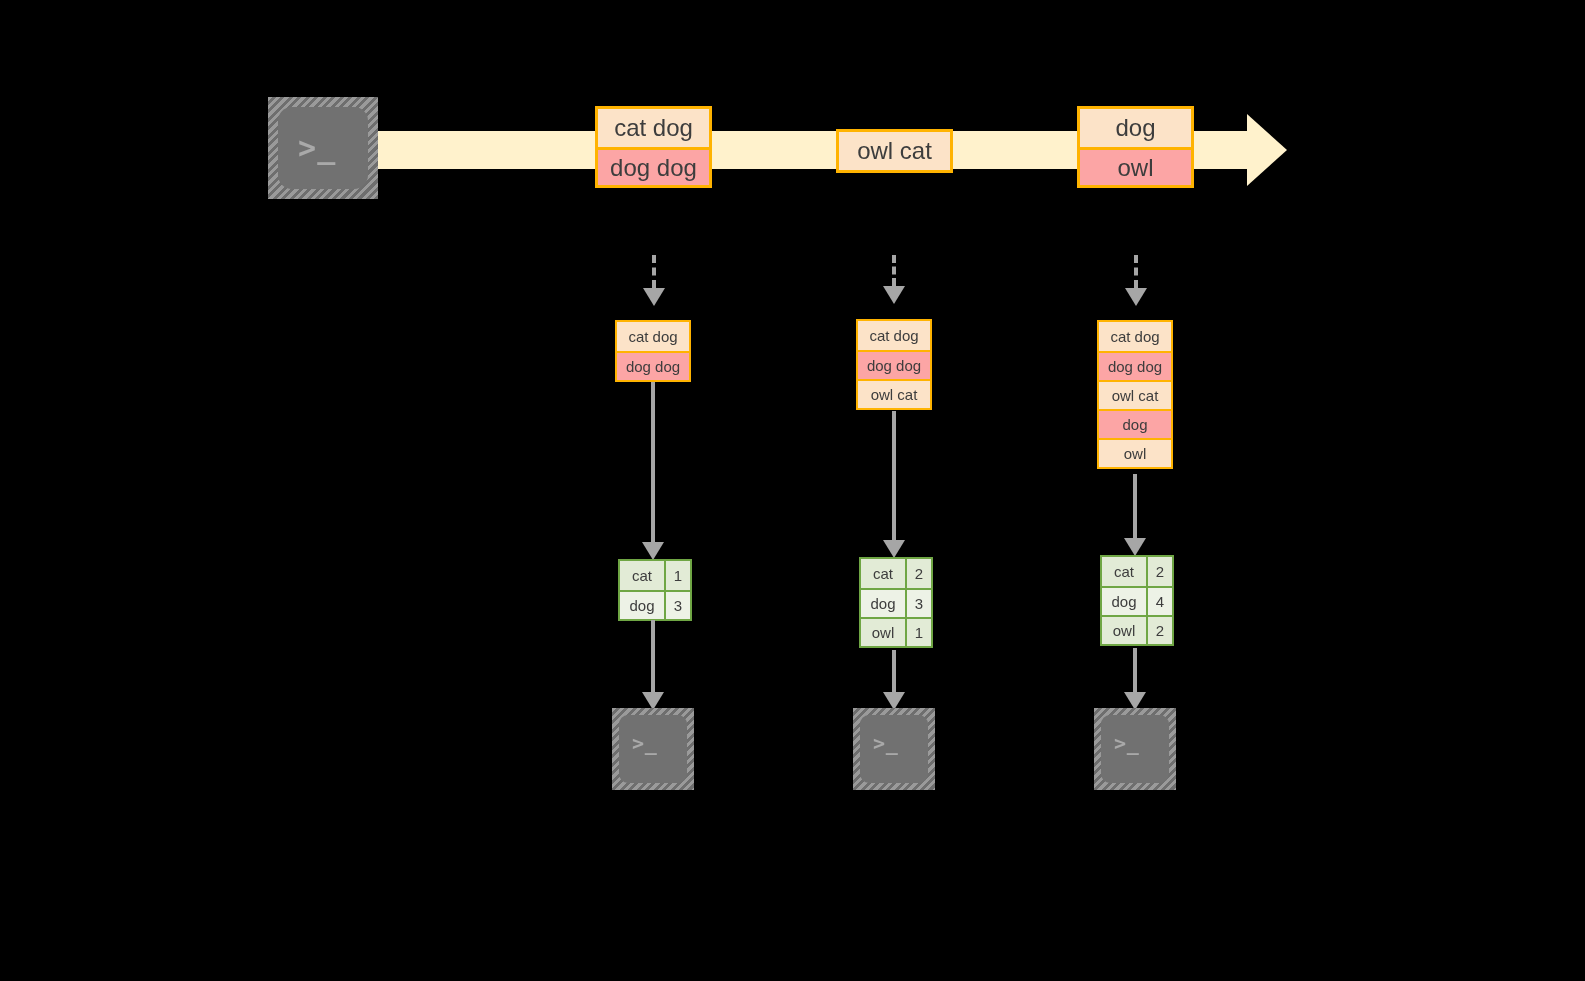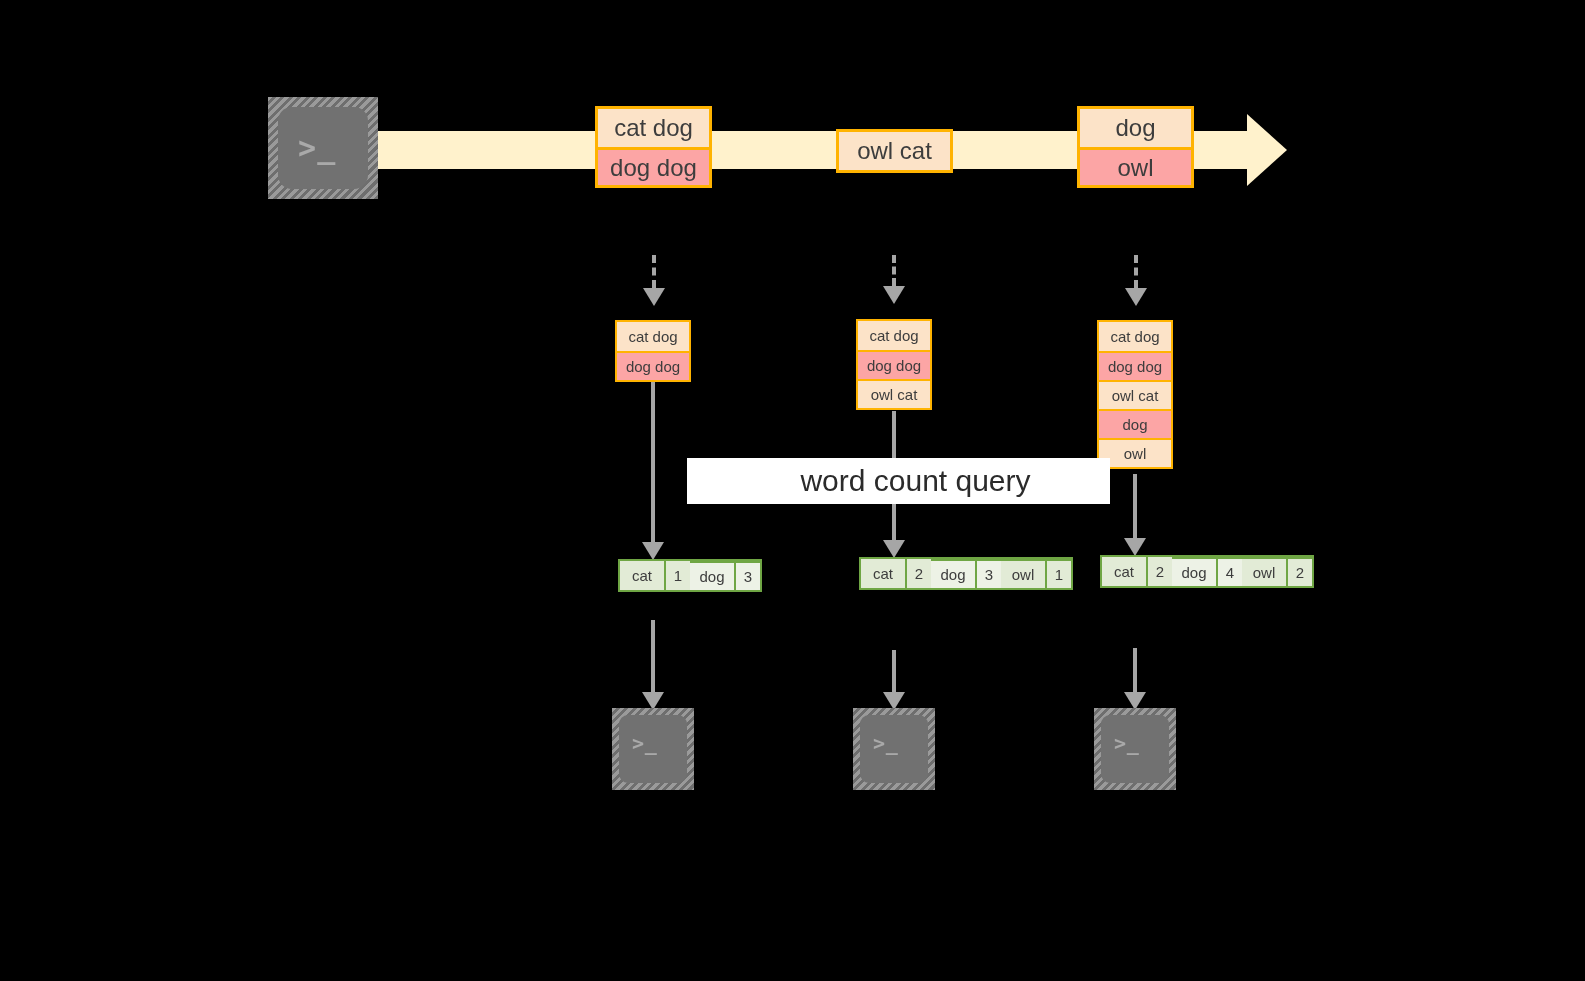--- a/index.html
+++ b/index.html
@@ -65,21 +65,21 @@
   
   .msgbox.small{border-width:2px;}
   .msgbox.small .msgrow{height:29px;font-size:15px;}
   .msgbox.small .msgrow + .msgrow{border-top:2px solid #FFB300;}
 
   
   .greentbl{
     position:absolute;box-sizing:border-box;
     border:2px solid #6FA644;
     background:#E2EBD6;
-    display:flex;
+    display:flex;flex-direction:column;
   }
   .grow{display:flex;height:29px;box-sizing:border-box;}
   .grow + .grow{border-top:2px solid #6FA644;}
   .gcell{
     box-sizing:border-box;
     display:flex;align-items:center;justify-content:center;
     font-size:15px;color:#3d3d3d;background:#E2EBD6;
   }
   .gcell.alt{background:#EDF2E6;}
   .gkey{width:44px;}
@@ -227,17 +227,14 @@
 
   <div class="vline" style="left:1133px;top:648px;height:50px;"></div>
   <div class="vhead" style="left:1124px;top:692px;"></div>
 
   <div class="term term-sm" style="left:1094px;top:708px;">
     <div class="term-inner">
       <span class="prompt" style="left:13px;top:18px;font-size:20px;">&gt;_</span>
     </div>
   </div>
 
-  <div class="queryband" style="left:687px;top:458px;width:423px;height:46px;">
-    <span style="position:relative;left:17px;">word count query</span>
-  </div>
 
 </div>
 
 </body></html>

